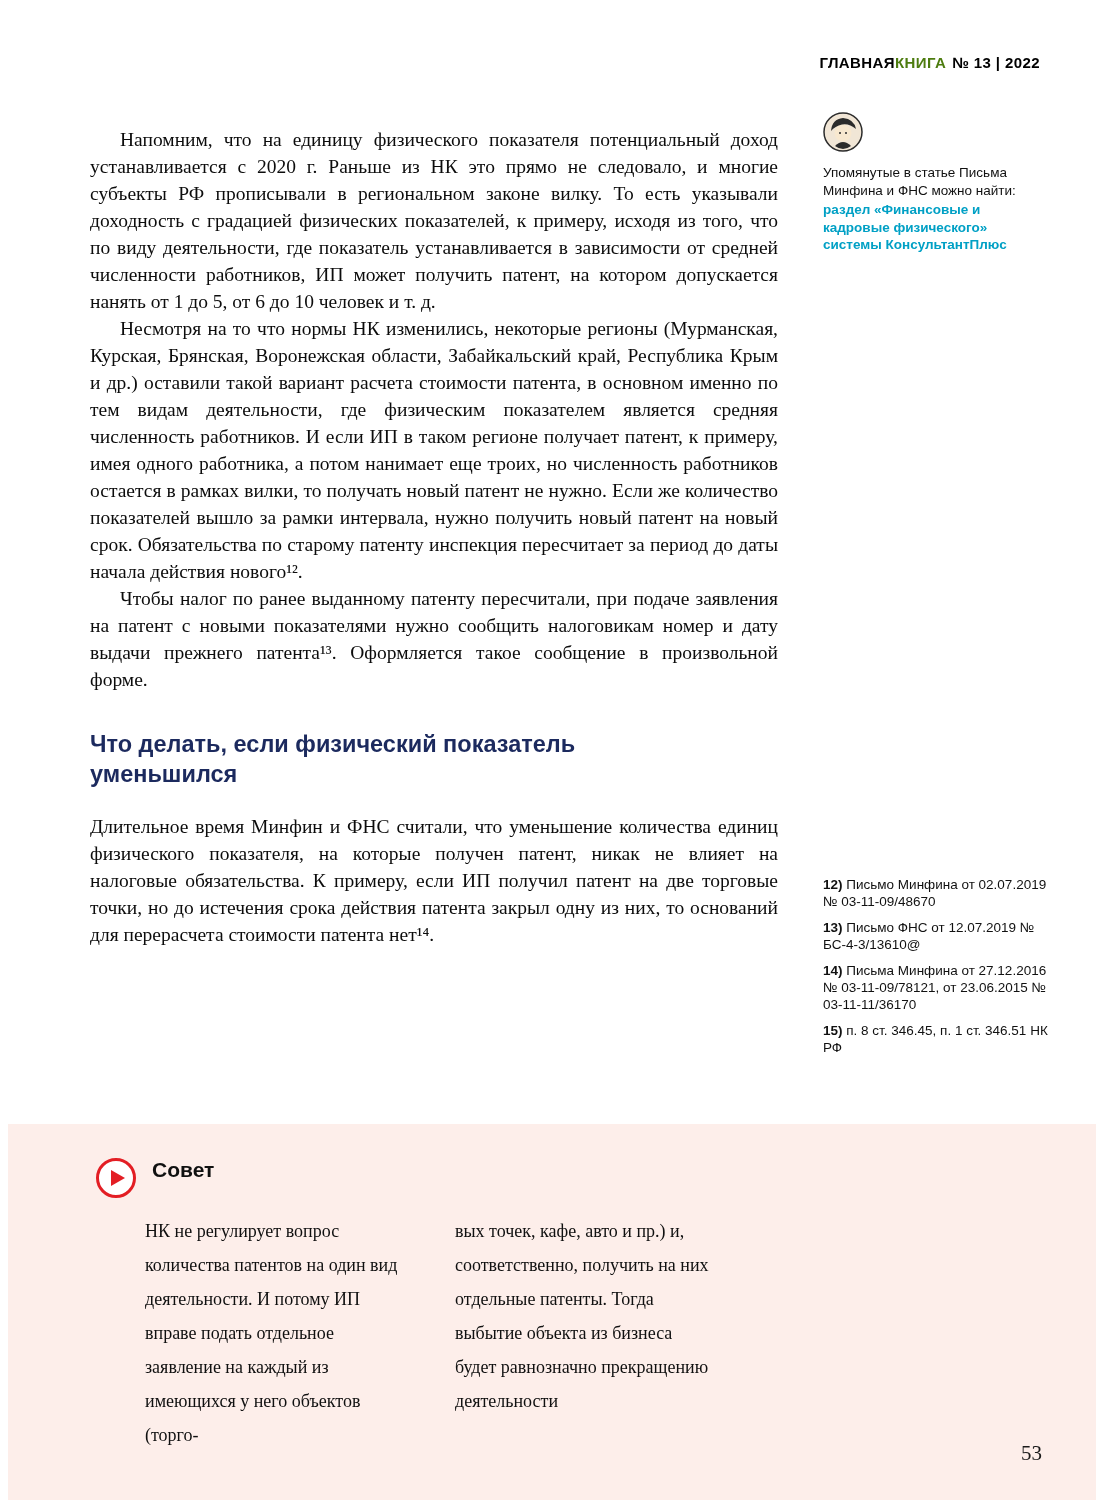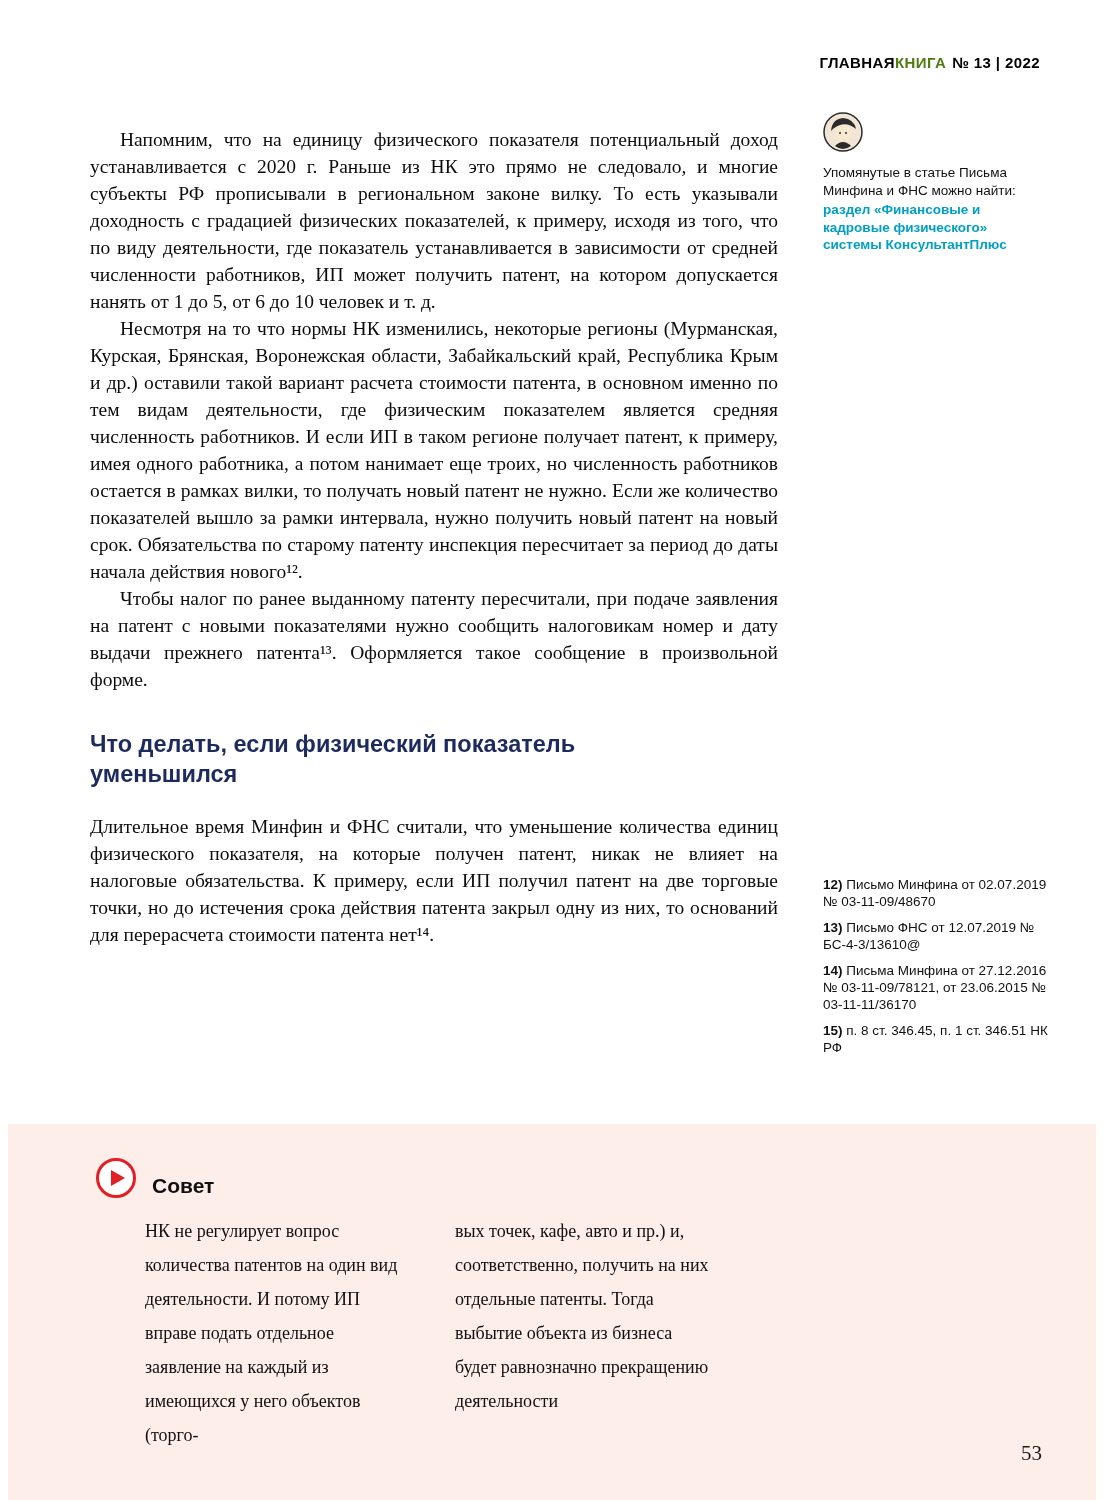--- a/index.html
+++ b/index.html
@@ -88,21 +88,21 @@
   .tip-box {
     position: absolute;
     left: 8px;
     right: 8px;
     top: 1124px;
     bottom: 0;
     background: #fdeeea;
   }
   .tip-head {
     display: flex;
-    align-items: flex-end;
+    align-items: flex-start;
     gap: 16px;
     margin: 34px 0 0 88px;
   }
   .play-icon {
     position: relative;
     width: 40px;
     height: 40px;
     border: 3px solid #e31e24;
     border-radius: 50%;
     background: #fff;

